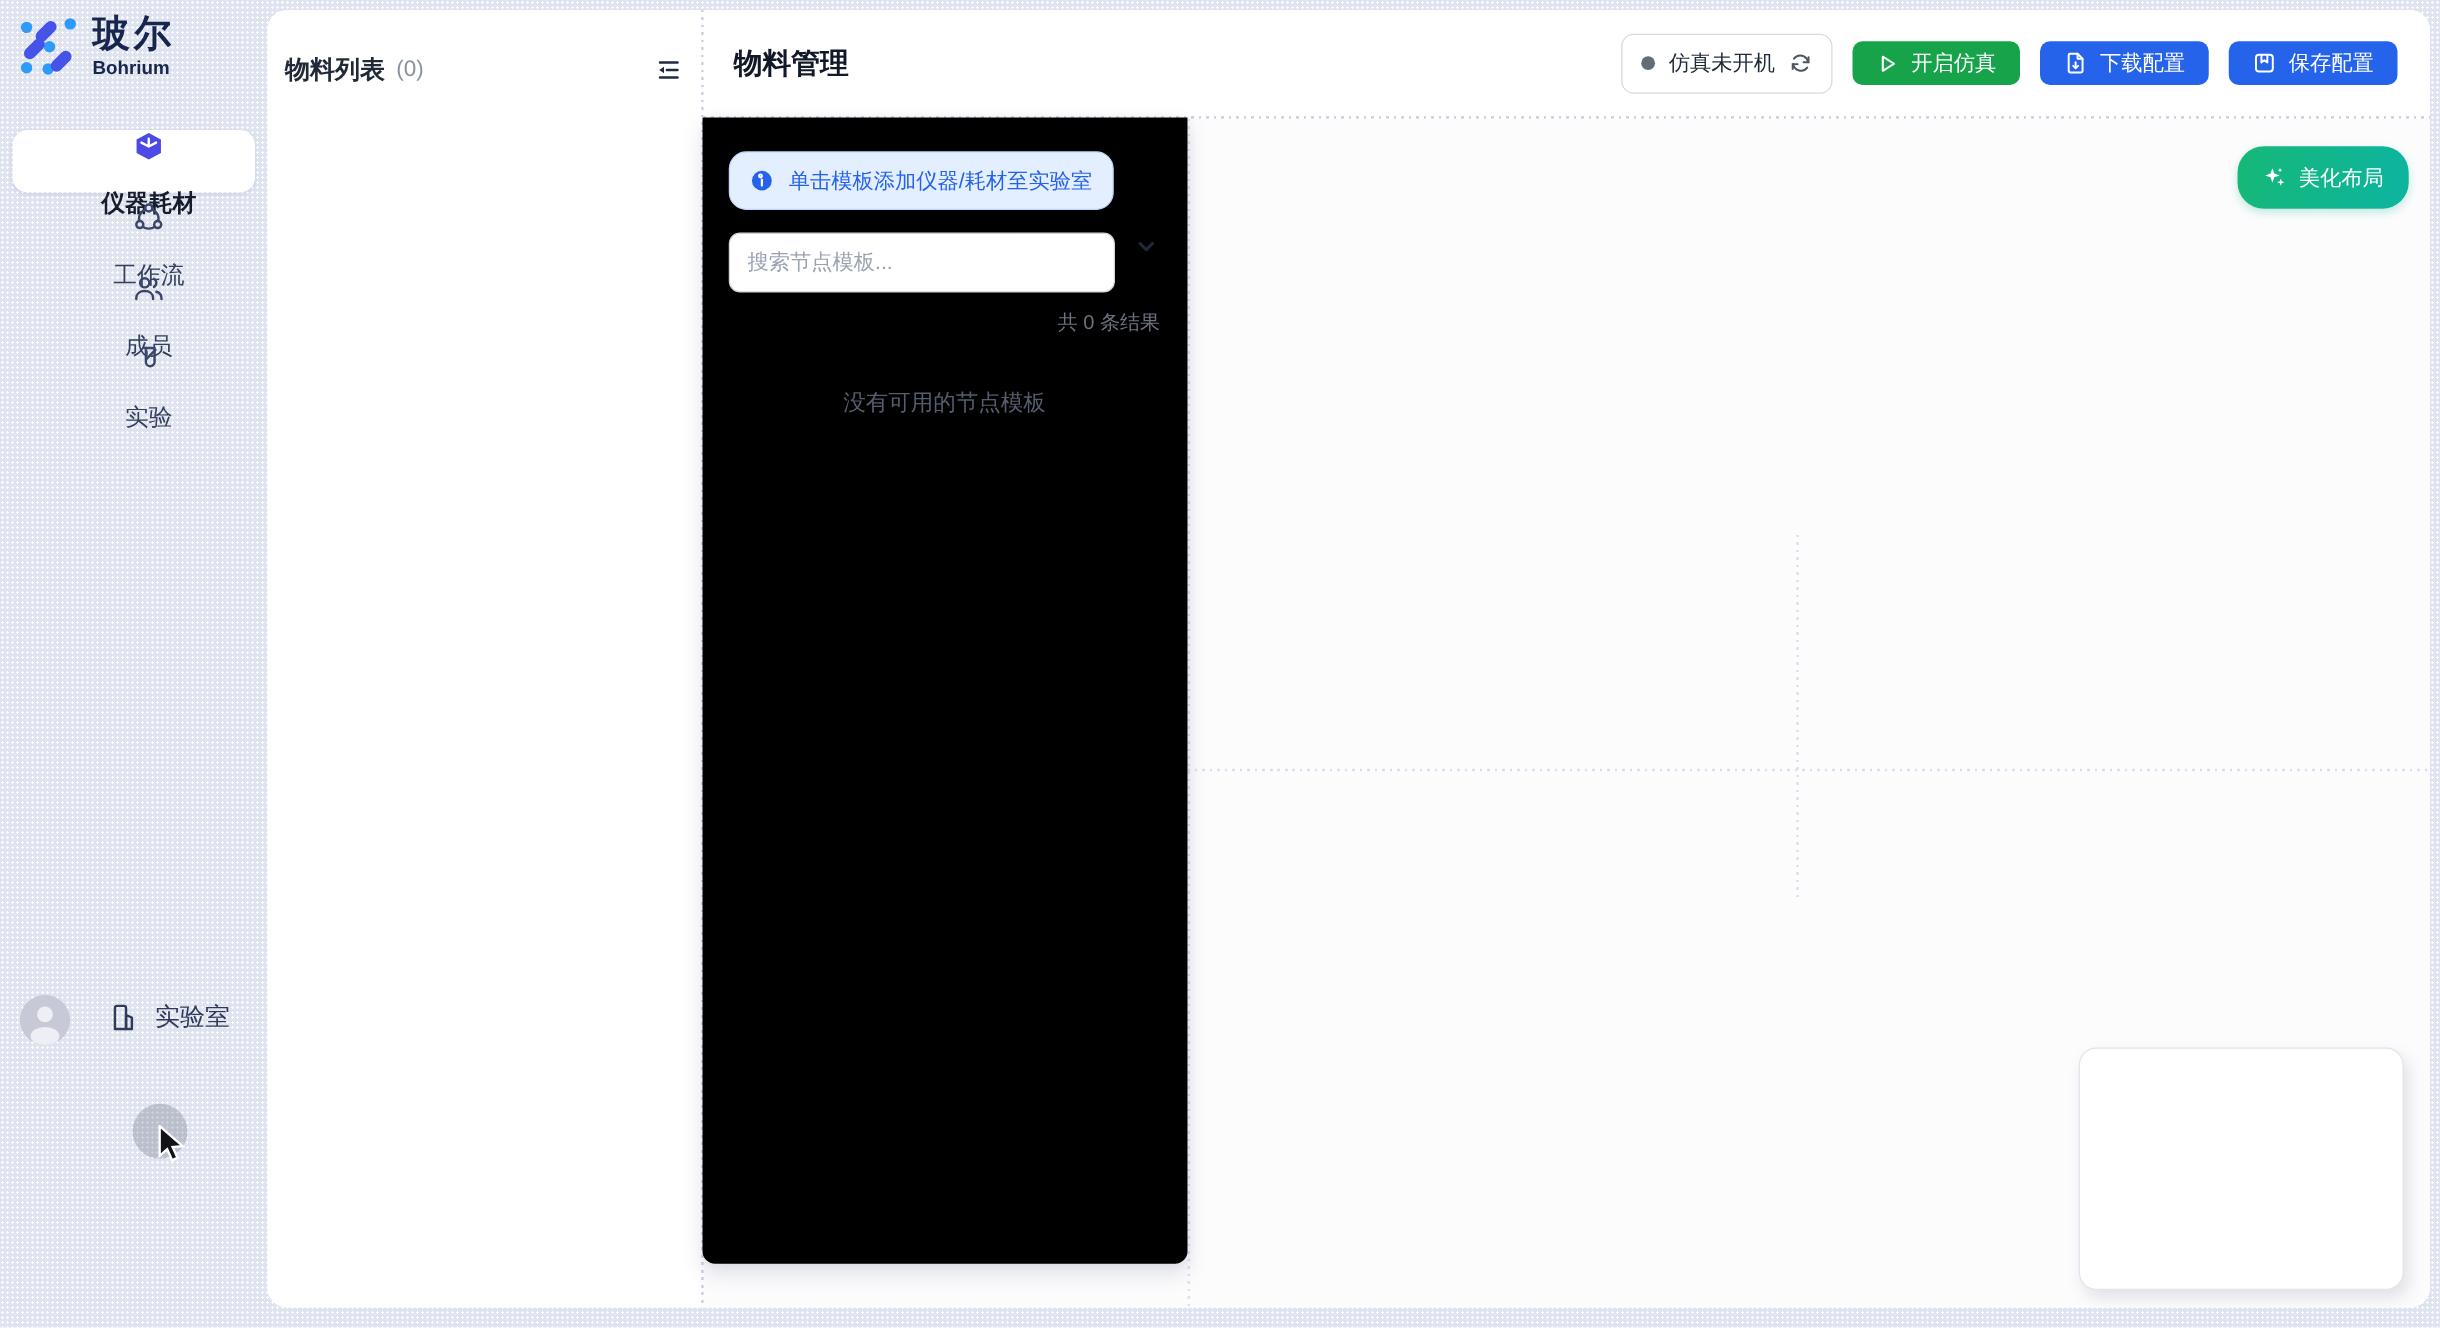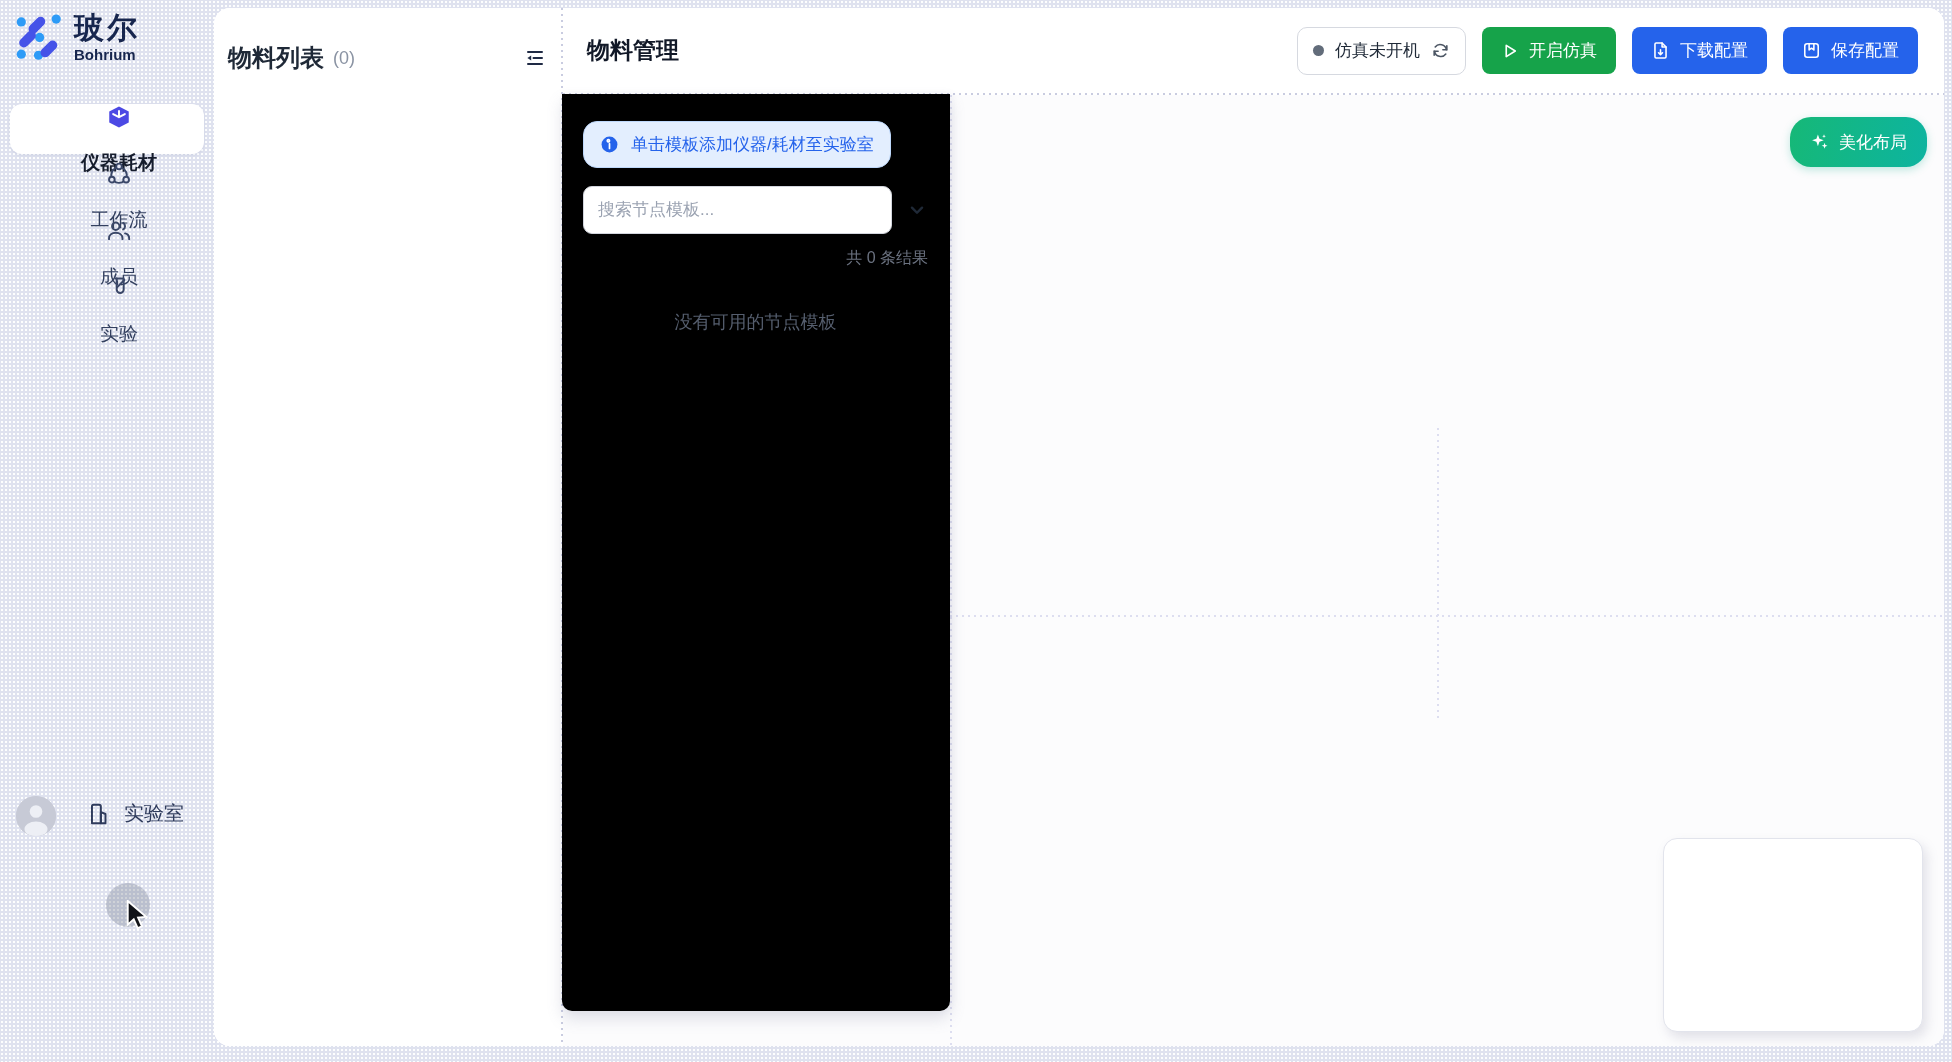--- a/index.html
+++ b/index.html
@@ -30,56 +30,56 @@
   
   .click-ring { left:106px; top:883px; width:44px; height:44px; border-radius:50%; background:rgba(104,110,130,.30); }
   .cursor { left:125px; top:900px; }
 
   
   .card { left:214px; top:8px; width:1730px; height:1038px; background:#ffffff; border-radius:16px; overflow:hidden; }
 
   
   .mat-col { position:absolute; left:0; top:0; width:347px; height:1038px; background:#ffffff; }
   .mat-head { position:absolute; left:14px; right:14px; top:34px; display:flex; align-items:center; }
-  .mat-title { font-size:24px; font-weight:bold; color:#1f2937; }
+  .mat-title { font-size:20px; font-weight:bold; color:#1f2937; }
   .mat-count { font-size:18px; color:#8a93a3; margin-left:9px; }
   .mat-collapse { margin-left:auto; cursor:pointer; display:flex; }
 
   .dotted-v { width:2px; background-image:repeating-linear-gradient(to bottom, #c9cce0 0 2px, transparent 2px 6px); }
   .dotted-h { height:2px; background-image:repeating-linear-gradient(to right, #c9cce0 0 2px, transparent 2px 6px); }
   .guide-v { width:2px; background-image:repeating-linear-gradient(to bottom, #dddef0 0 2px, transparent 2px 6px); }
   .guide-h { height:2px; background-image:repeating-linear-gradient(to right, #dddef0 0 2px, transparent 2px 6px); }
 
   .col-divider { left:347px; top:0; height:1038px; }
 
   
   .main-header { position:absolute; left:349px; top:0; width:1381px; height:85px; background:#fff;
                  display:flex; align-items:center; padding:0 26px 0 24px; }
   .main-title { font-size:23px; font-weight:bold; color:#111827; }
   .header-actions { margin-left:auto; display:flex; align-items:center; gap:16px;padding-left:40px; }
   .status-pill { height:48px; border:1px solid #d6d9e0; border-radius:10px; background:#fff;
                  display:flex; align-items:center; gap:11px; padding:0 15px; cursor:pointer; }
   .status-dot { width:11px; height:11px; border-radius:50%; background:#626c7a; }
   .status-txt { font-size:17px; color:#1f2937; }
-  .btn { height:47px; border:none; border-radius:8px; color:#fff; font-size:17px; font-family:inherit;
+  .btn { height:35px; border:none; border-radius:8px; color:#fff; font-size:17px; font-family:inherit;
          display:flex; align-items:center; gap:10px; padding:0 19px; cursor:pointer; }
   .btn-green { background:#16a34a; }
   .btn-blue  { background:#2563eb; }
   .header-border { left:349px; top:85px; width:1381px; }
 
   
   .canvas { position:absolute; left:349px; top:87px; width:1381px; height:951px; background:#fcfcfd; }
 
   
   .tpl-panel { position:absolute; left:-1px; top:-1px; width:388px; height:917px; background:#000000;
                border-radius:0 0 10px 10px; box-shadow:0 8px 16px rgba(110,115,150,.20), 2px 0 6px rgba(110,115,150,.07);
                padding:27px 22px 0 21px; }
   .tpl-banner { display:inline-flex; align-items:center; gap:12px; background:#e3eefe; border:1px solid #bed8fb;
                 border-radius:14px; padding:11px 16px; color:#2563eb; font-size:17px; }
-  .tpl-search-row { display:flex; align-items:center; gap:14px; margin-top:18px; }
+  .tpl-search-row { display:flex; align-items:flex-start; gap:14px; margin-top:18px; }
   .tpl-search { flex:1; height:48px; border:1px solid #d2d5dd; border-radius:9px; padding:0 14px;
                 font-size:17px; color:#1f2937; font-family:inherit; background:#fff; }
   .tpl-search::placeholder { color:#9aa2b1; }
   .tpl-chevron { cursor:pointer; display:flex; }
   .tpl-count { text-align:right; margin-top:14px; font-size:16px; color:#6b7280; }
   .tpl-empty { text-align:center; margin-top:41px; font-size:18px; color:#555e6e; }
 
   
   .beautify { position:absolute; left:1227px; top:22px; width:137px; height:50px; border:none; border-radius:21px;
               background:linear-gradient(100deg,#16b877 0%, #0db4a0 100%); color:#fff; font-size:17px; font-family:inherit;

